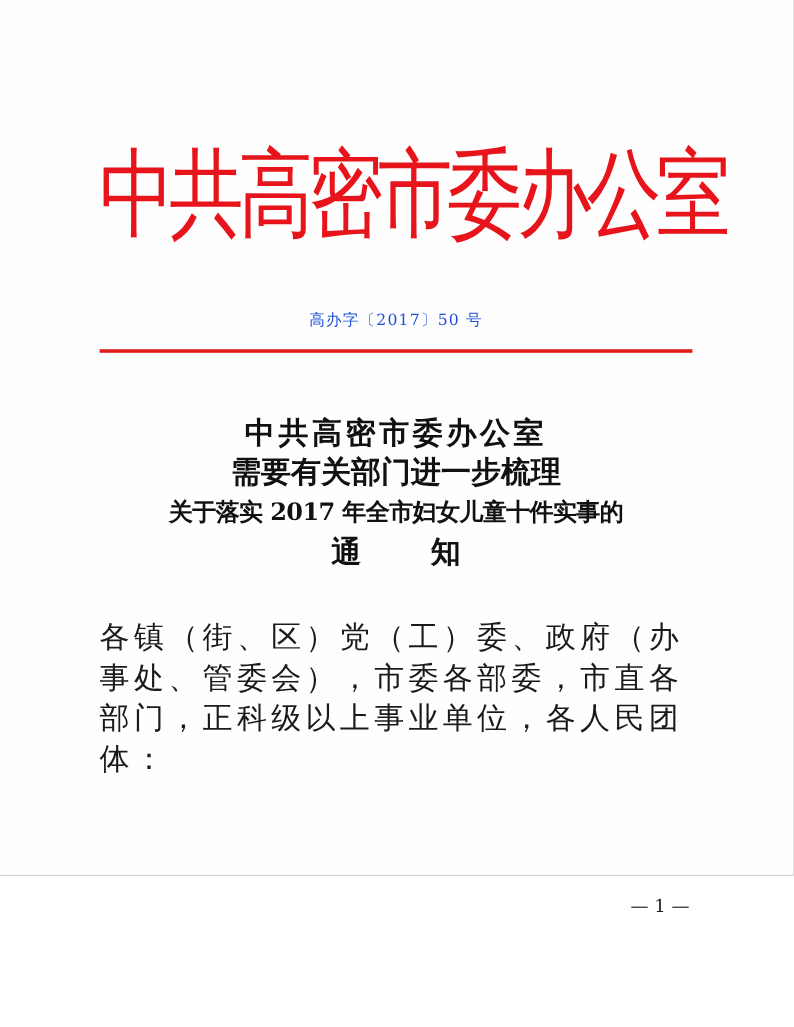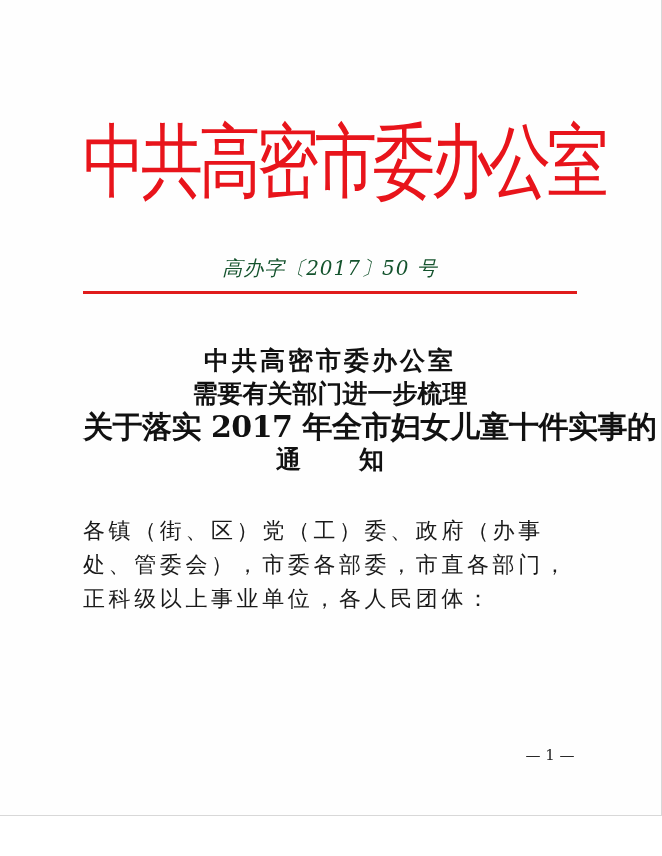--- a/index.html
+++ b/index.html
@@ -12,21 +12,21 @@
     height: 856px;
     position: relative;
     overflow: hidden;
     font-family: "DejaVu Serif", "Liberation Serif", serif;
     color: #111111;
   }
   .page {
     position: absolute;
     left: 0; top: 0;
     width: 662px;
-    height: 816px;
+    height: 730px;
     background: #fefefe;
     border-right: 1px solid #d8d8d8;
     border-bottom: 1px solid #d8d8d8;
     box-sizing: border-box;
   }
   .masthead {
     position: absolute;
     left: 83px;
     width: 494px;
     top: 112px;
@@ -41,26 +41,25 @@
     transform: scaleY(1.3);
     transform-origin: center center;
     white-space: nowrap;
   }
   .doc-number {
     position: absolute;
     left: 83px;
     width: 494px;
     top: 258px;
     text-align: center;
-    font-size: 20px;
+    font-size: 13px;
     line-height: 20px;
-    color: #14532d;
+    color: #1d4ed8;
     letter-spacing: 1px;
     white-space: nowrap;
-    font-style: italic;
   }
   .red-rule {
     position: absolute;
     left: 83px;
     width: 494px;
     top: 291px;
     height: 3px;
     background: #e01c1c;
   }
   .title-block {
@@ -75,36 +74,36 @@
     font-weight: bold;
     font-size: 25px;
     line-height: 33px;
     white-space: nowrap;
     color: #111;
   }
   .title-line.spaced {
     letter-spacing: 3px;
   }
   .title-line.tight {
-    font-size: 30px;
+    font-size: 20px;
     letter-spacing: -0.5px;
   }
   .title-line.notice {
     word-spacing: 0;
   }
   .notice-gap {
     display: inline-block;
     width: 58px;
   }
   .body-text {
     position: absolute;
     left: 83px;
     width: 498px;
     top: 514px;
-    font-size: 22px;
+    font-size: 25px;
     line-height: 34px;
     color: #1a1a1a;
     letter-spacing: 3.6px;
   }
   .body-text p {
     margin: 0;
   }
   .body-text .indent {
     text-indent: 44px;
   }

